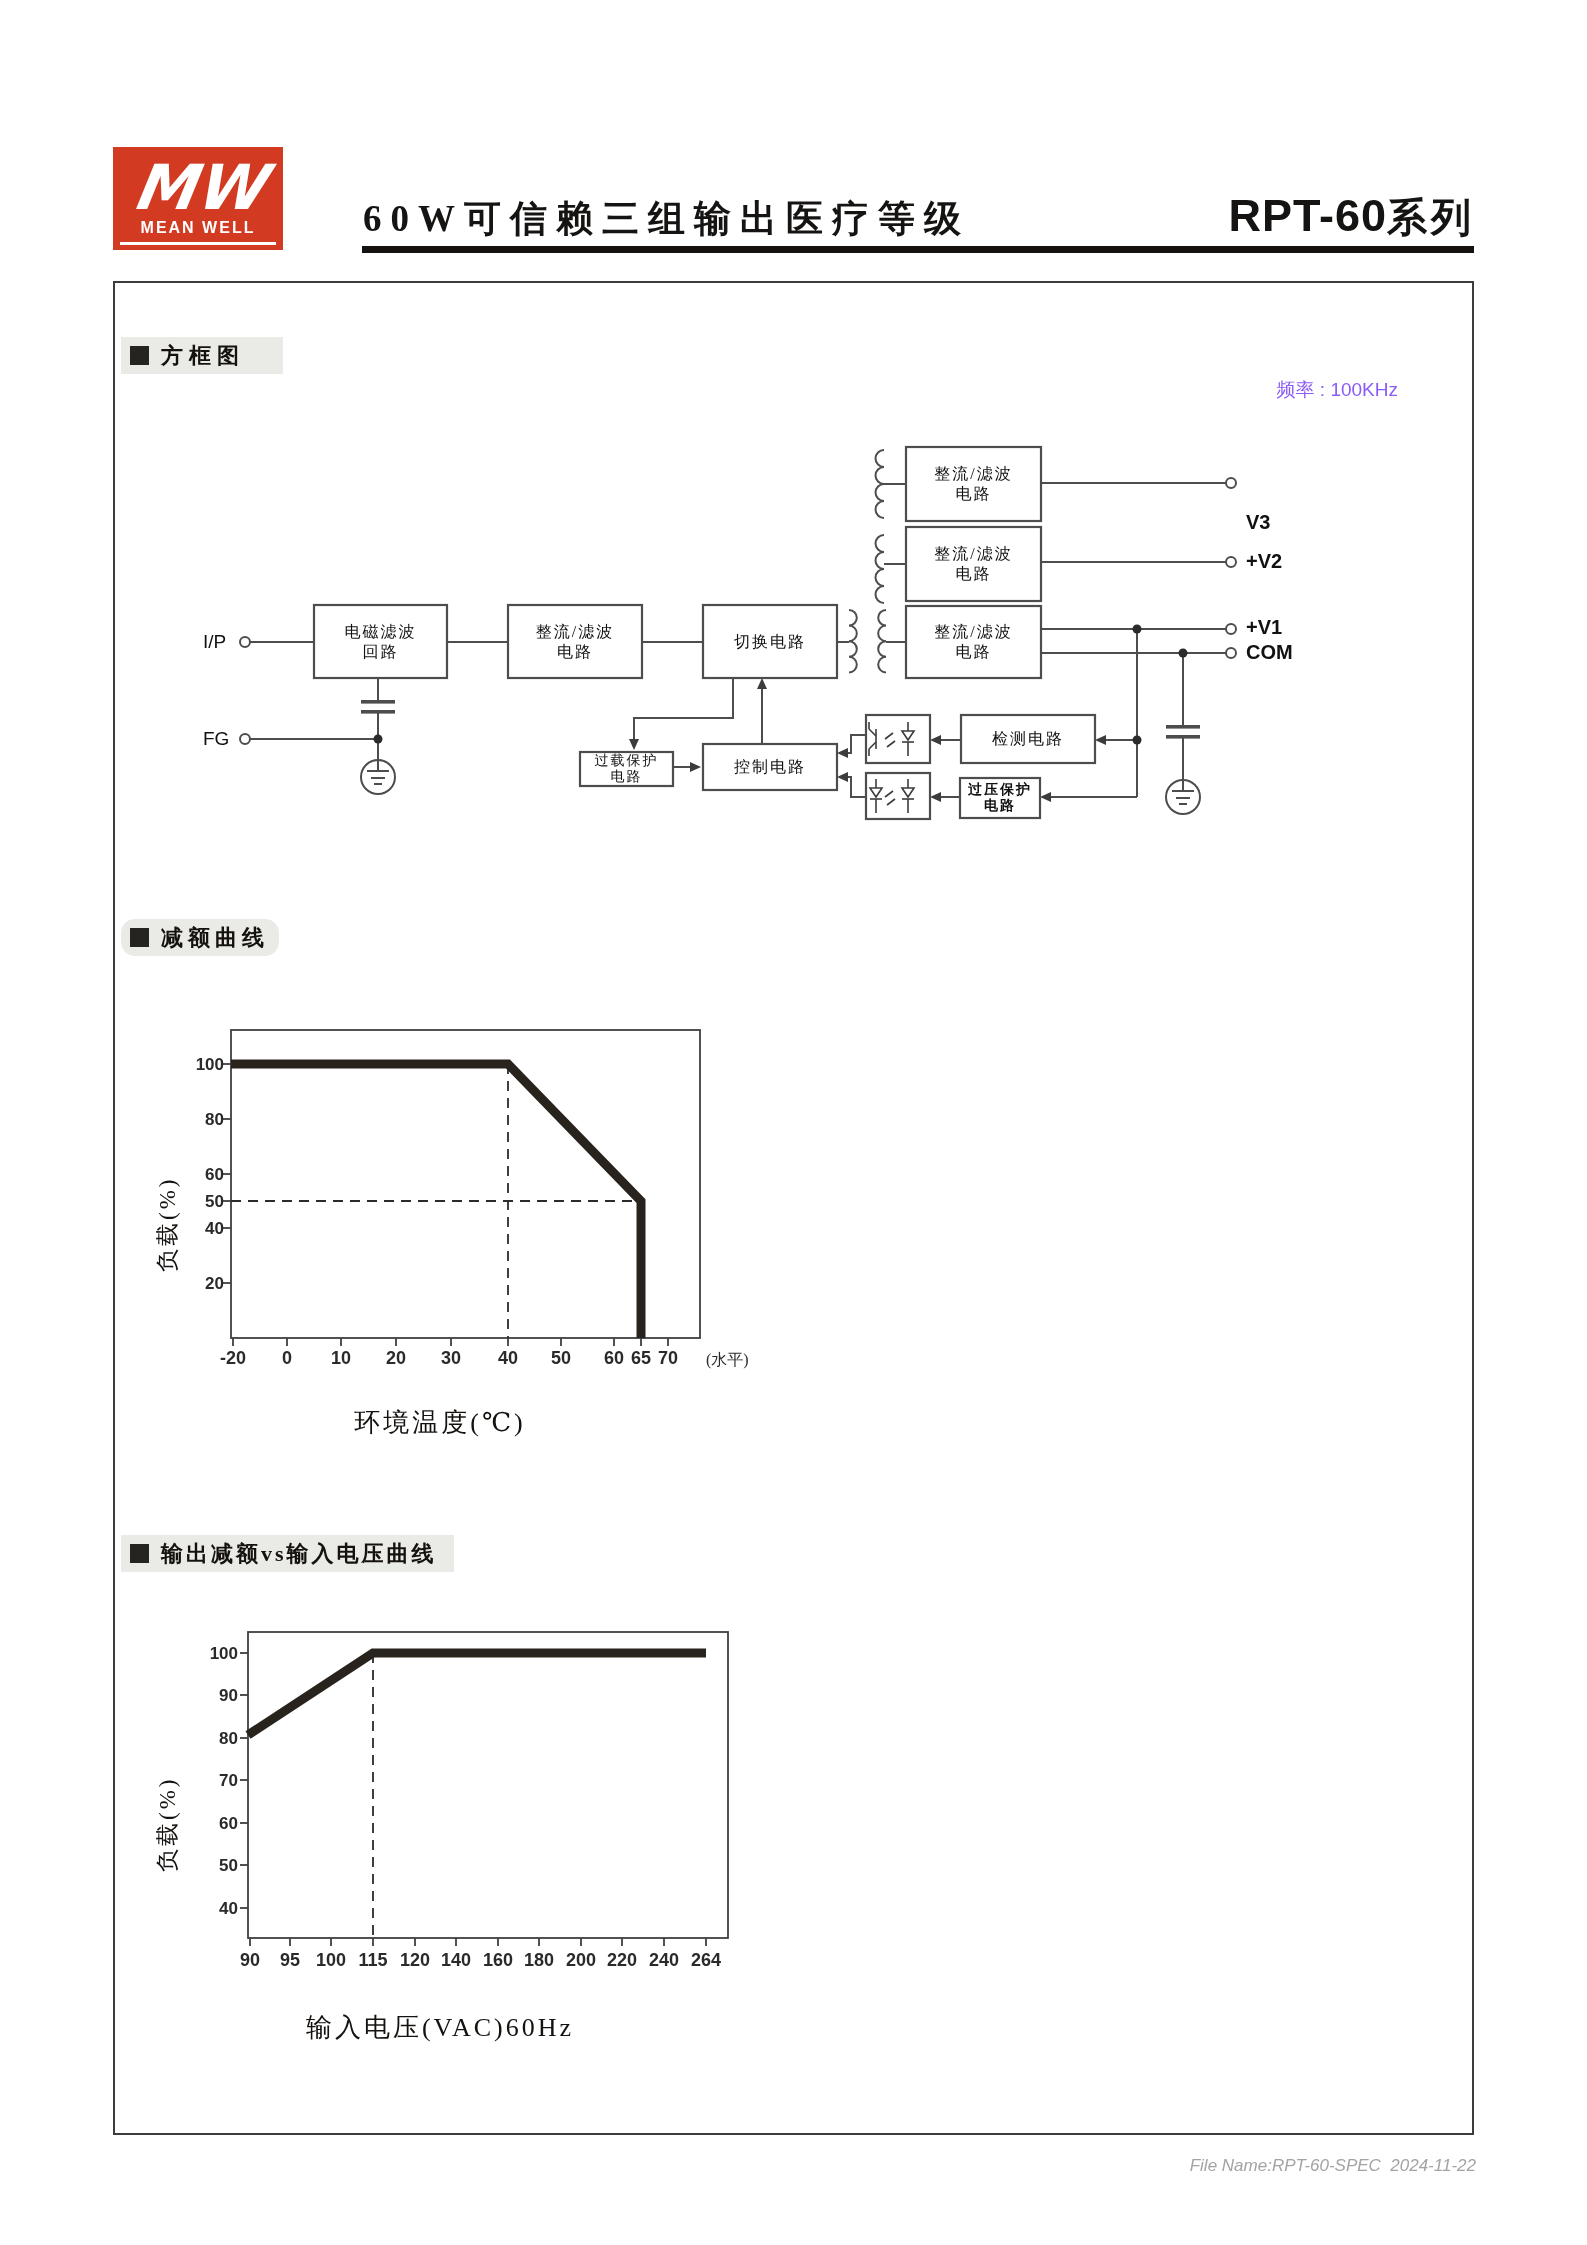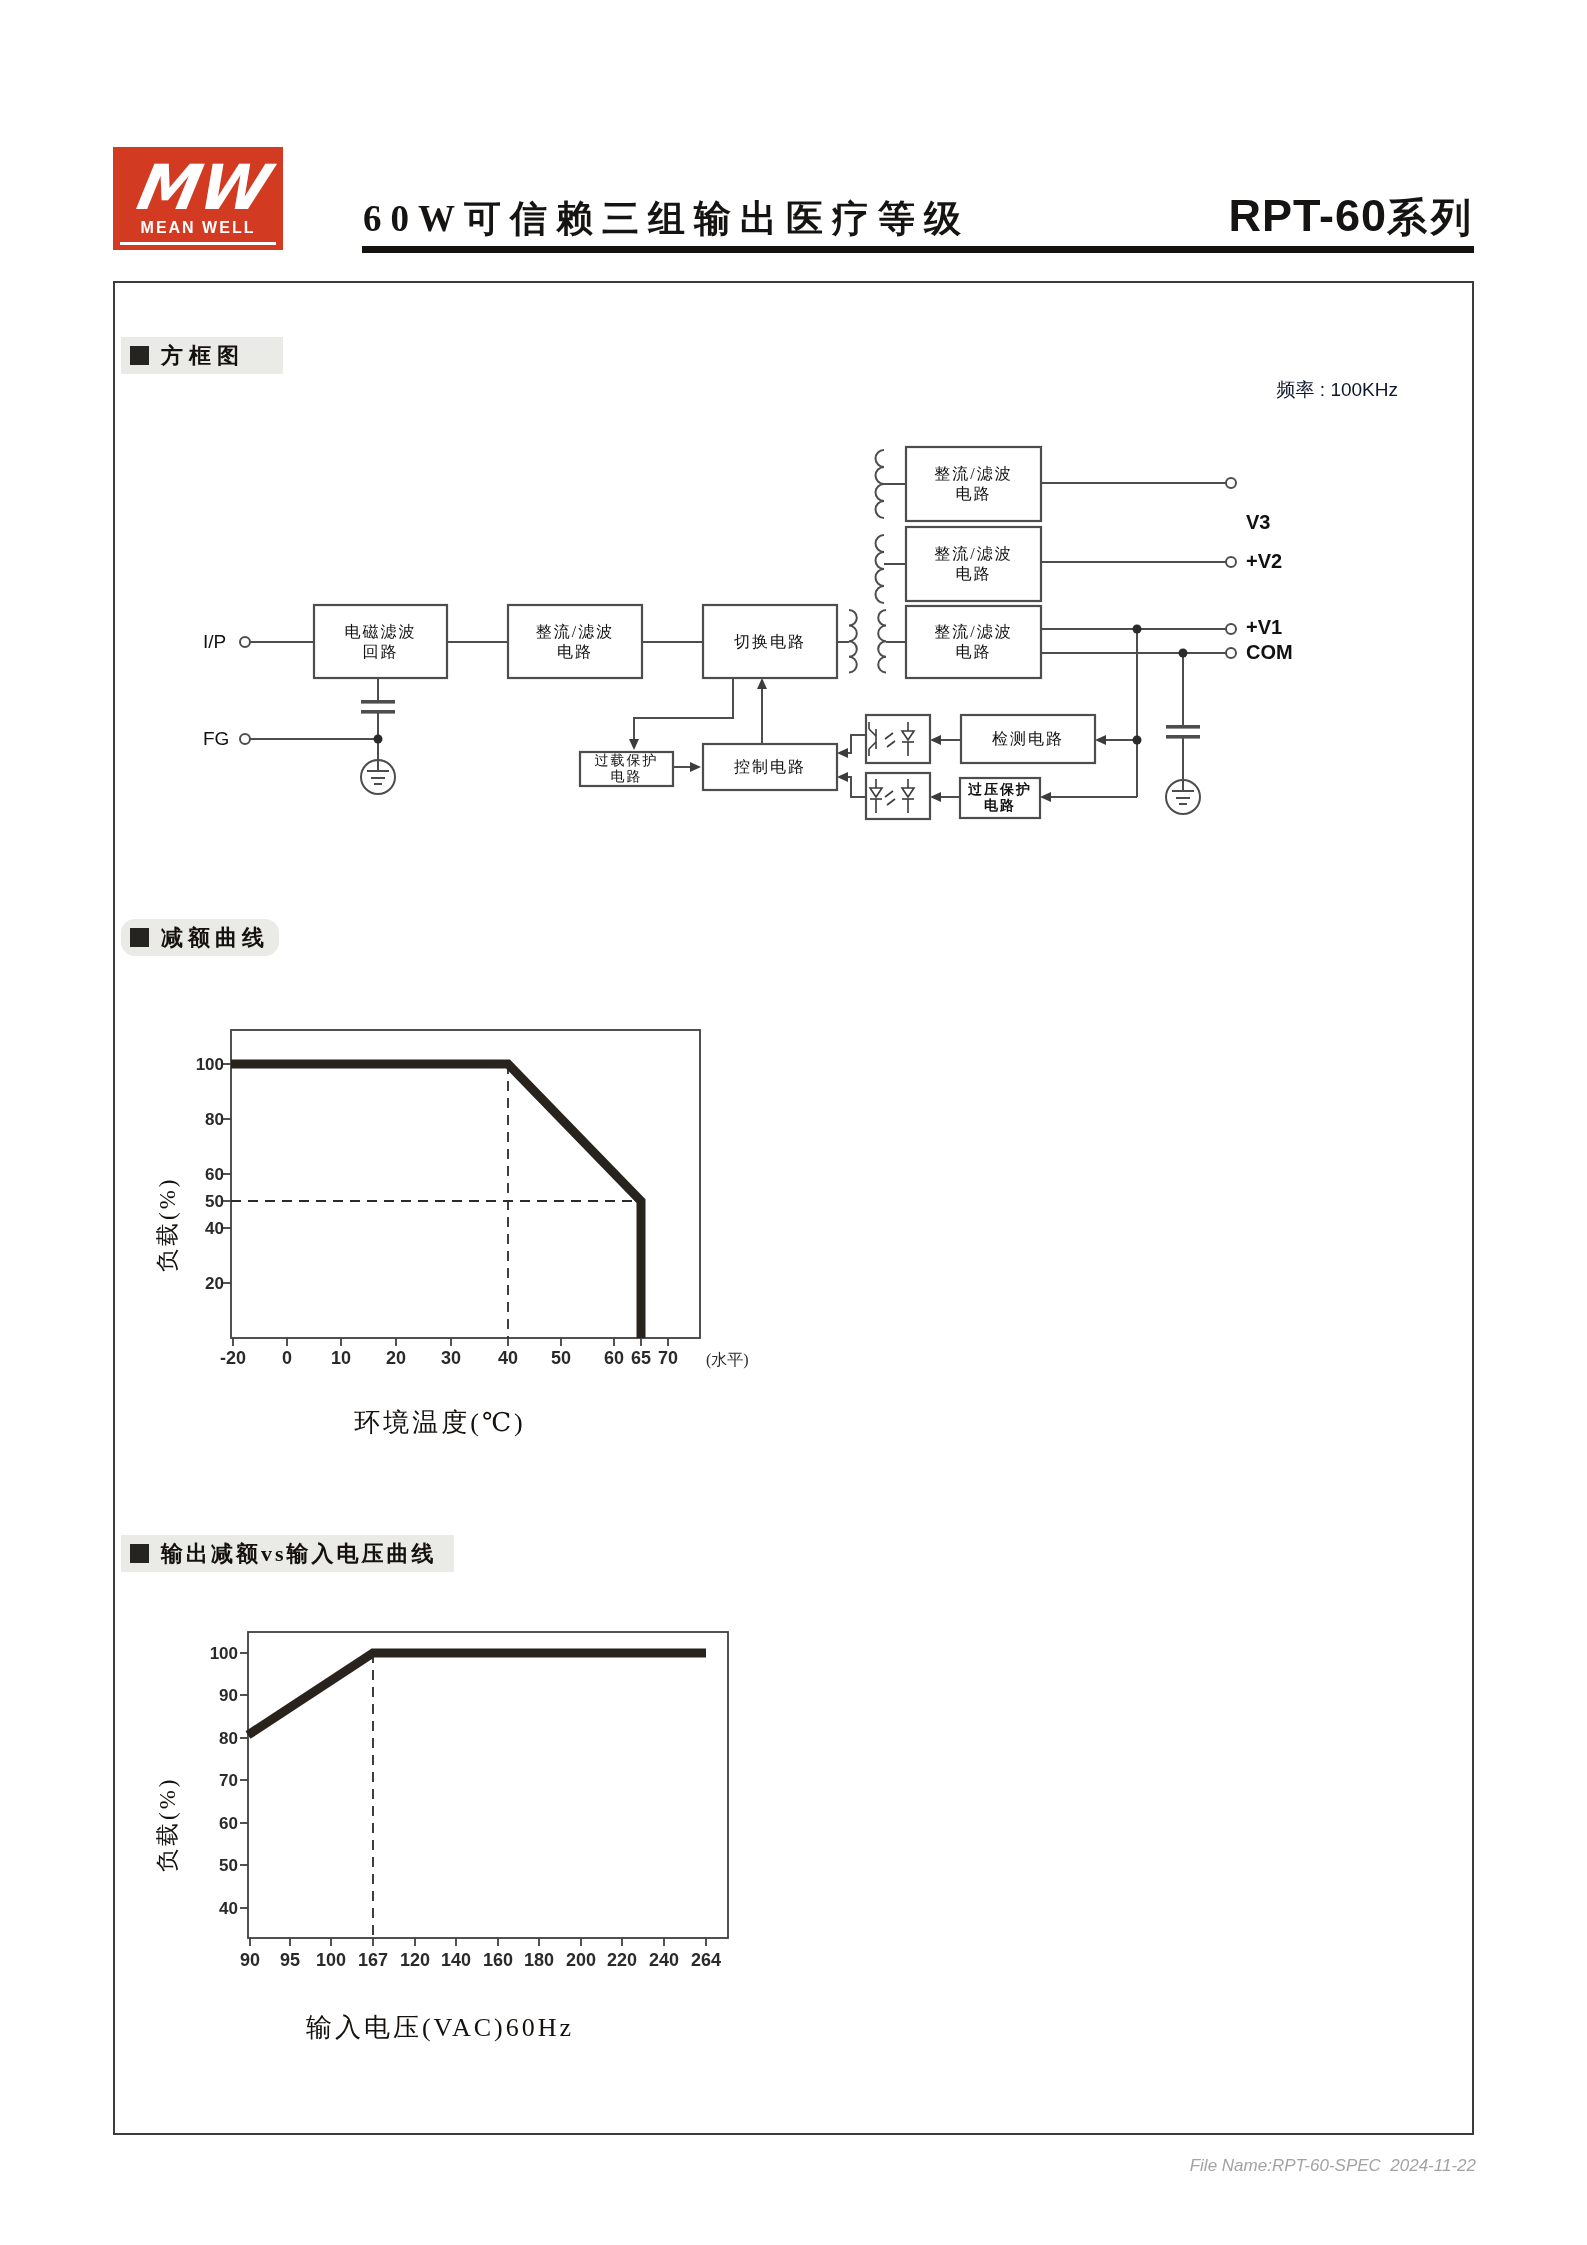--- a/index.html
+++ b/index.html
@@ -15,21 +15,21 @@
   .series-suffix{font-family:"Liberation Serif","DejaVu Serif",serif;font-size:40px;
       font-weight:600;letter-spacing:4px;color:#161412;}
   .title-rule{left:362px;top:246px;width:1112px;height:7px;background:#14110e;}
   
   .outer-box{left:113px;top:281px;width:1361px;height:1854px;border:2px solid #3c3c3c;box-sizing:border-box;}
   
   .sec{background:#eaeae7;display:flex;align-items:center;height:37px;box-sizing:border-box;}
   .sec .sq{width:19px;height:19px;background:#262420;margin-left:9px;flex:none;}
   .sec .sec-label{font-family:"Liberation Serif","DejaVu Serif",serif;font-size:22px;
       font-weight:600;color:#14110e;margin-left:12px;white-space:nowrap;}
-  .freq-note{right:189px;top:377px;font-size:19px;color:#0f172a;white-space:nowrap;}
+  .freq-note{right:189px;top:377px;font-size:19px;color:#8b5cf6;white-space:nowrap;}
   
   .boxlab{display:flex;flex-direction:column;align-items:center;justify-content:center;
       font-family:"Liberation Serif","DejaVu Serif",serif;color:#111;line-height:1.25;}
   .boxlab span{letter-spacing:2px;white-space:nowrap;}
   .f16{font-size:16px;} .f14{font-size:14px;line-height:1.15;}
   .term{font-size:19px;color:#111;white-space:nowrap;}
   .out-term{font-size:20px;font-weight:600;color:#111;white-space:nowrap;}
   
   .ytick{width:48px;text-align:right;font-size:17px;font-weight:bold;color:#2a2a2a;}
   .xtick{width:44px;text-align:center;font-size:18px;font-weight:bold;color:#2a2a2a;}
@@ -339,21 +339,21 @@
 <span class="abs ytick" style="left:190px;top:1686px;">90</span>
 <span class="abs ytick" style="left:190px;top:1729px;">80</span>
 <span class="abs ytick" style="left:190px;top:1771px;">70</span>
 <span class="abs ytick" style="left:190px;top:1814px;">60</span>
 <span class="abs ytick" style="left:190px;top:1856px;">50</span>
 <span class="abs ytick" style="left:190px;top:1899px;">40</span>
 
 <span class="abs xtick" style="left:228px;top:1950px;">90</span>
 <span class="abs xtick" style="left:268px;top:1950px;">95</span>
 <span class="abs xtick" style="left:309px;top:1950px;">100</span>
-<span class="abs xtick" style="left:351px;top:1950px;">167</span>
+<span class="abs xtick" style="left:351px;top:1950px;">115</span>
 <span class="abs xtick" style="left:393px;top:1950px;">120</span>
 <span class="abs xtick" style="left:434px;top:1950px;">140</span>
 <span class="abs xtick" style="left:476px;top:1950px;">160</span>
 <span class="abs xtick" style="left:517px;top:1950px;">180</span>
 <span class="abs xtick" style="left:559px;top:1950px;">200</span>
 <span class="abs xtick" style="left:600px;top:1950px;">220</span>
 <span class="abs xtick" style="left:642px;top:1950px;">240</span>
 <span class="abs xtick" style="left:684px;top:1950px;">264</span>
 <div class="abs xlabel" style="left:250px;top:2010px;width:380px;">输入电压(VAC)60Hz</div>
 <div class="abs ylabel" style="left:152px;top:1872px;">负载(%)</div>

